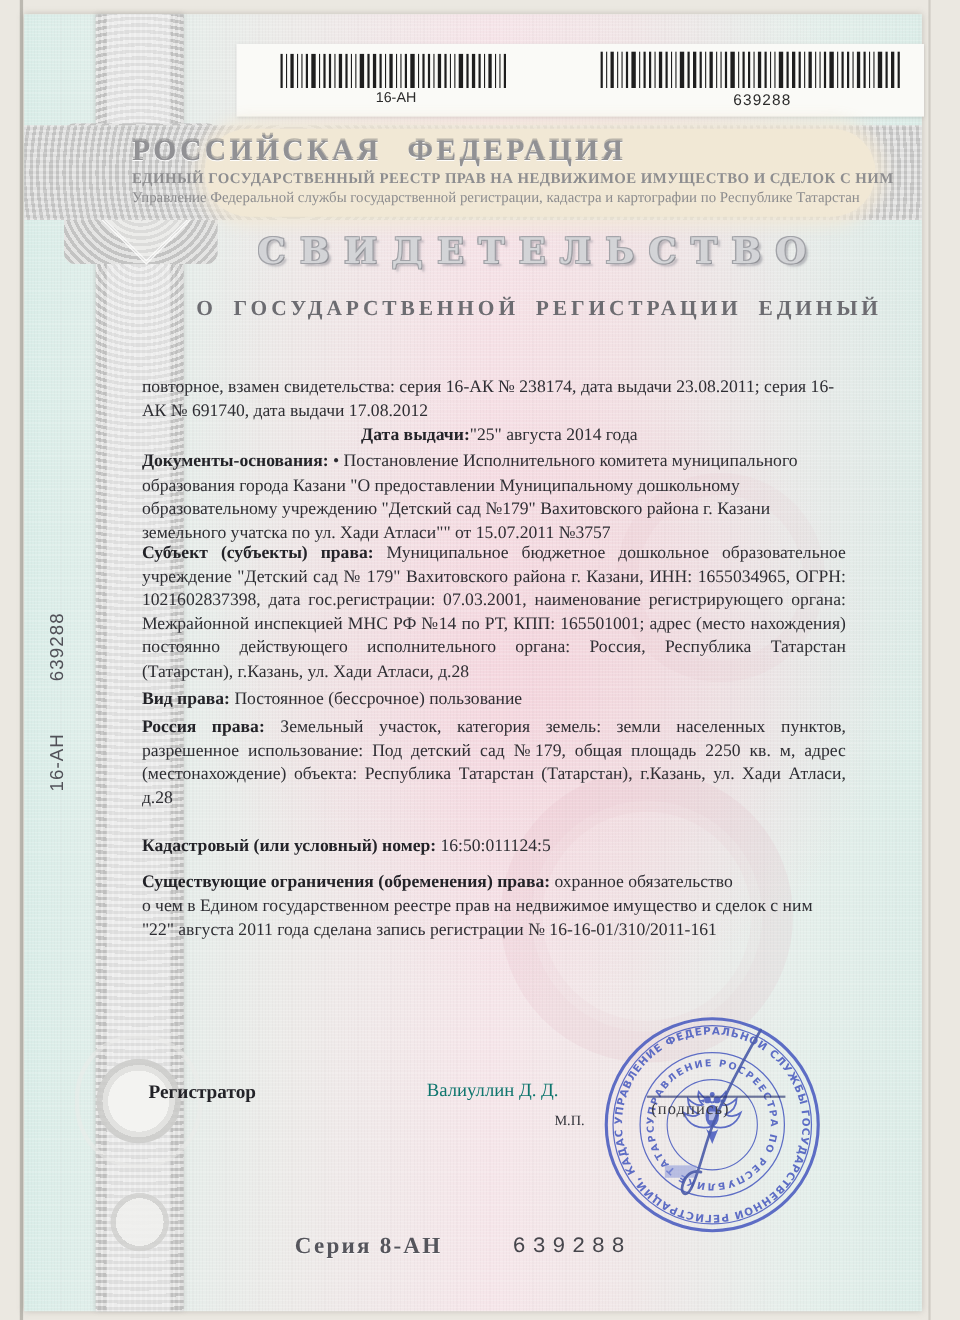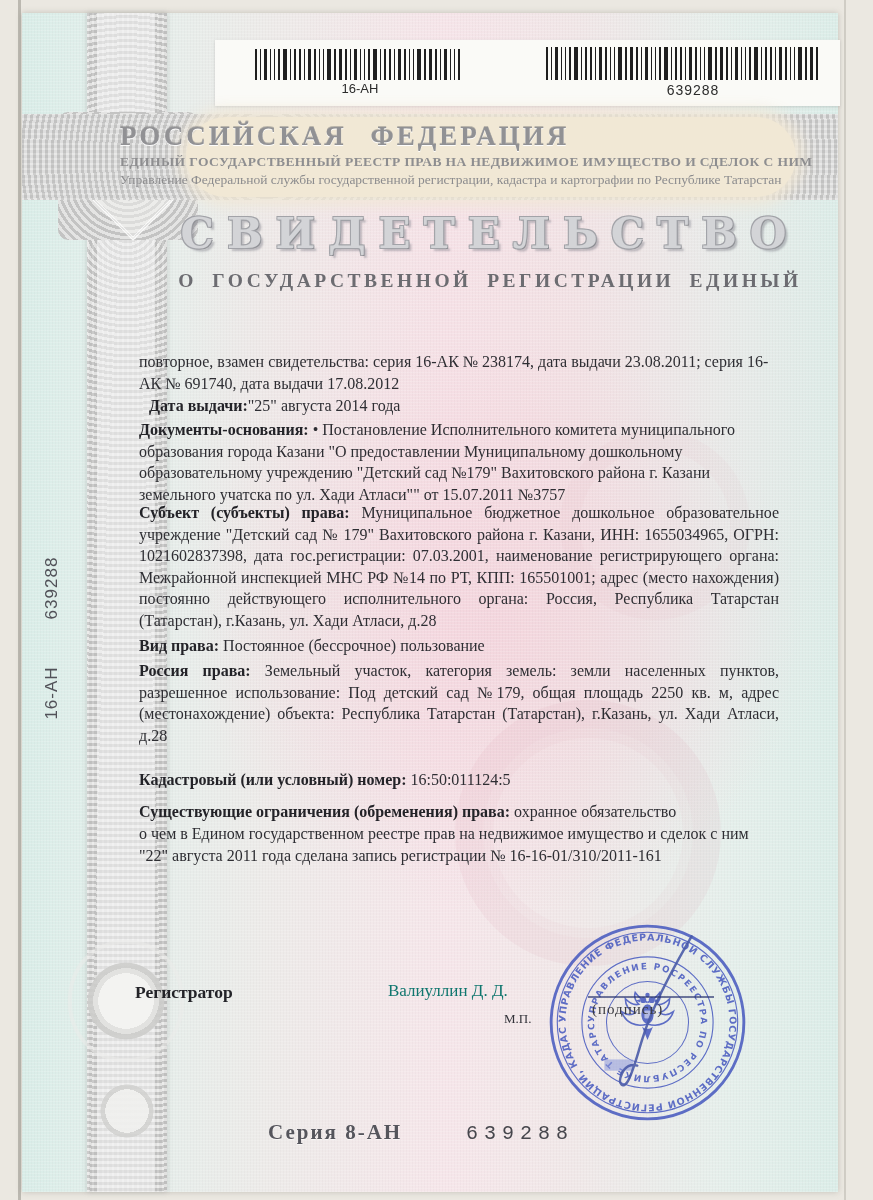--- a/index.html
+++ b/index.html
@@ -112,37 +112,37 @@
   .hdr-country{
     top:121px;font-size:27px;font-weight:bold;letter-spacing:3px;
     color:#919194;text-shadow:0 1px 0 rgba(255,255,255,.9), 0 -1px 0 rgba(120,120,120,.45);
     word-spacing:14px;
   }
   .hdr-registry{top:154px;font-size:13.5px;font-weight:bold;color:#8e8e90;letter-spacing:.4px;}
   .hdr-office{top:172px;font-size:13.5px;color:#8c8c8e;}
   
   .doc-title{
     position:absolute;left:160px;top:209px;width:660px;text-align:center;
-    font-family:"DejaVu Serif", serif;font-weight:bold;font-size:42px;letter-spacing:13px;
+    font-family:"DejaVu Serif", serif;font-weight:bold;font-size:32px;letter-spacing:13px;
     color:#d3d4d7;
     text-shadow:-1px -1px 0 #a2a3a8, 1px -1px 0 #a2a3a8, -1px 1px 0 #a2a3a8, 1px 1px 0 #8f9095, 3px 3px 2px rgba(125,125,135,.45);
   }
   .doc-subtitle{
     position:absolute;left:160px;top:270px;width:660px;text-align:center;
     font-size:19.5px;font-weight:600;letter-spacing:3.5px;word-spacing:7px;color:#6c6c71;
   }
   
   .para{
-    position:absolute;left:125px;width:640px;margin:14px;
+    position:absolute;left:125px;width:640px;margin:4px;
     font-size:16px;line-height:21.5px;color:#2e2e33;
   }
   .para b{color:#232328;}
   .lbl::after{content:" ";}
   .just{text-align:justify;}
-  .date-row{display:flex;justify-content:flex-start;}
+  .date-row{display:flex;justify-content:center;}
   .date-row b{padding-left:10px;}
   
   .sig-registrar{position:absolute;left:135px;top:982px;font-size:17.5px;font-weight:bold;color:#232328;}
   .sig-name{position:absolute;left:388px;top:981px;font-size:17px;color:#0f766e;}
   .sig-mp{position:absolute;left:504px;top:1011px;font-size:13px;color:#33333a;}
   .sig-line{position:absolute;left:588px;top:996px;width:126px;height:2px;background:rgba(40,50,110,.65);}
   .sig-caption{position:absolute;left:592px;top:1001px;font-size:15px;letter-spacing:1px;color:#3a3a40;}
   
   .stamp{position:absolute;left:545px;top:920px;width:205px;height:205px;opacity:.88;}
   .stamp text{font-family:"DejaVu Sans", sans-serif;font-weight:600;}

